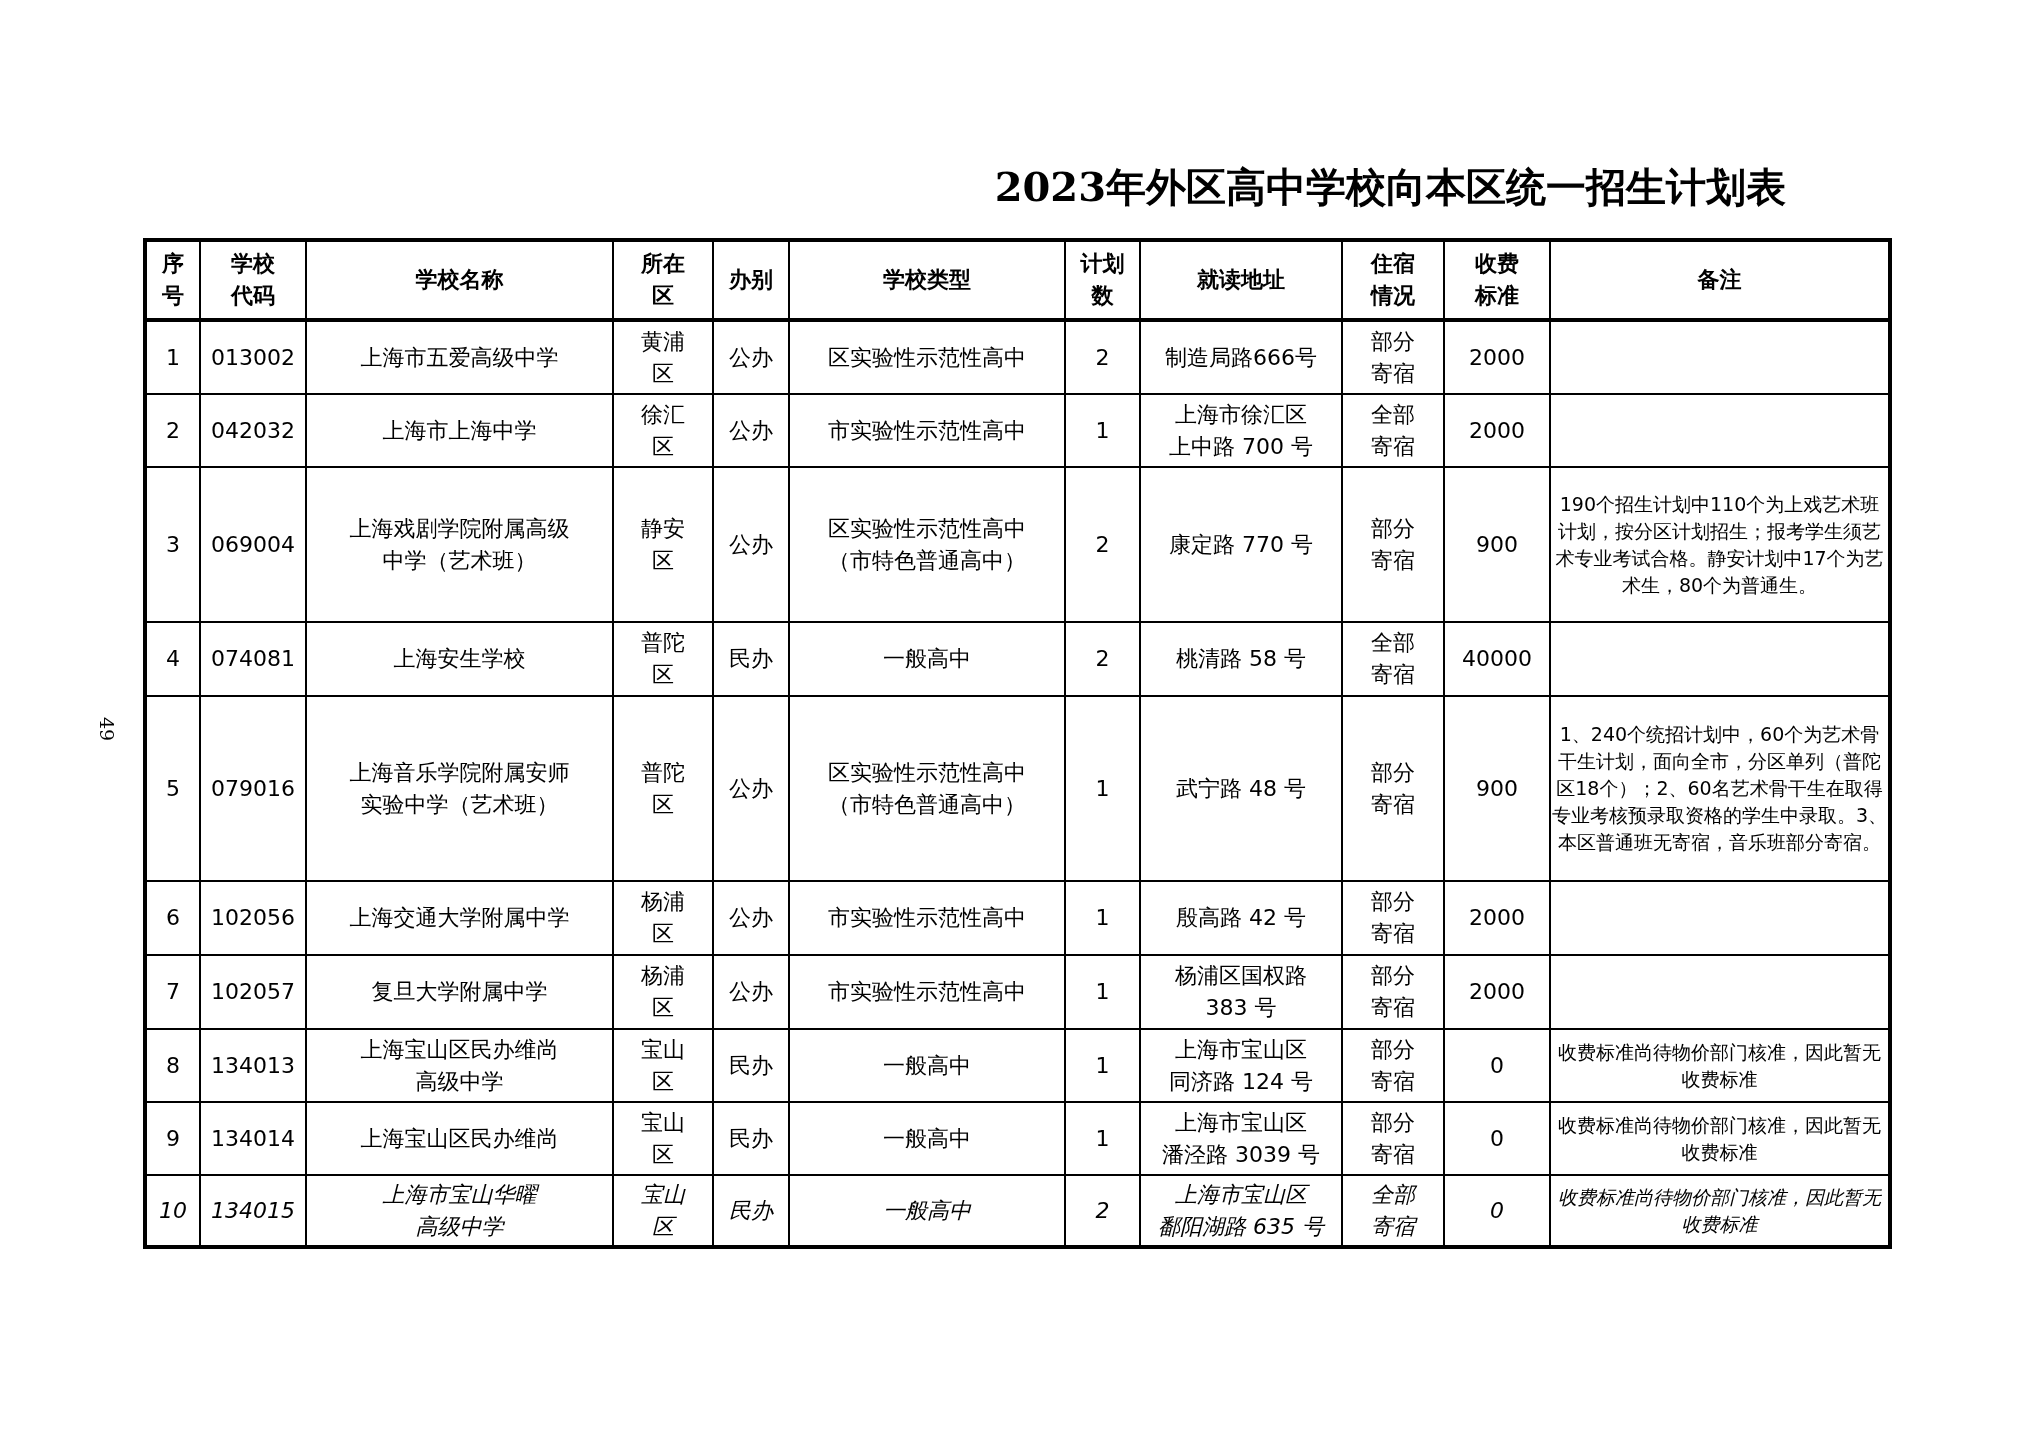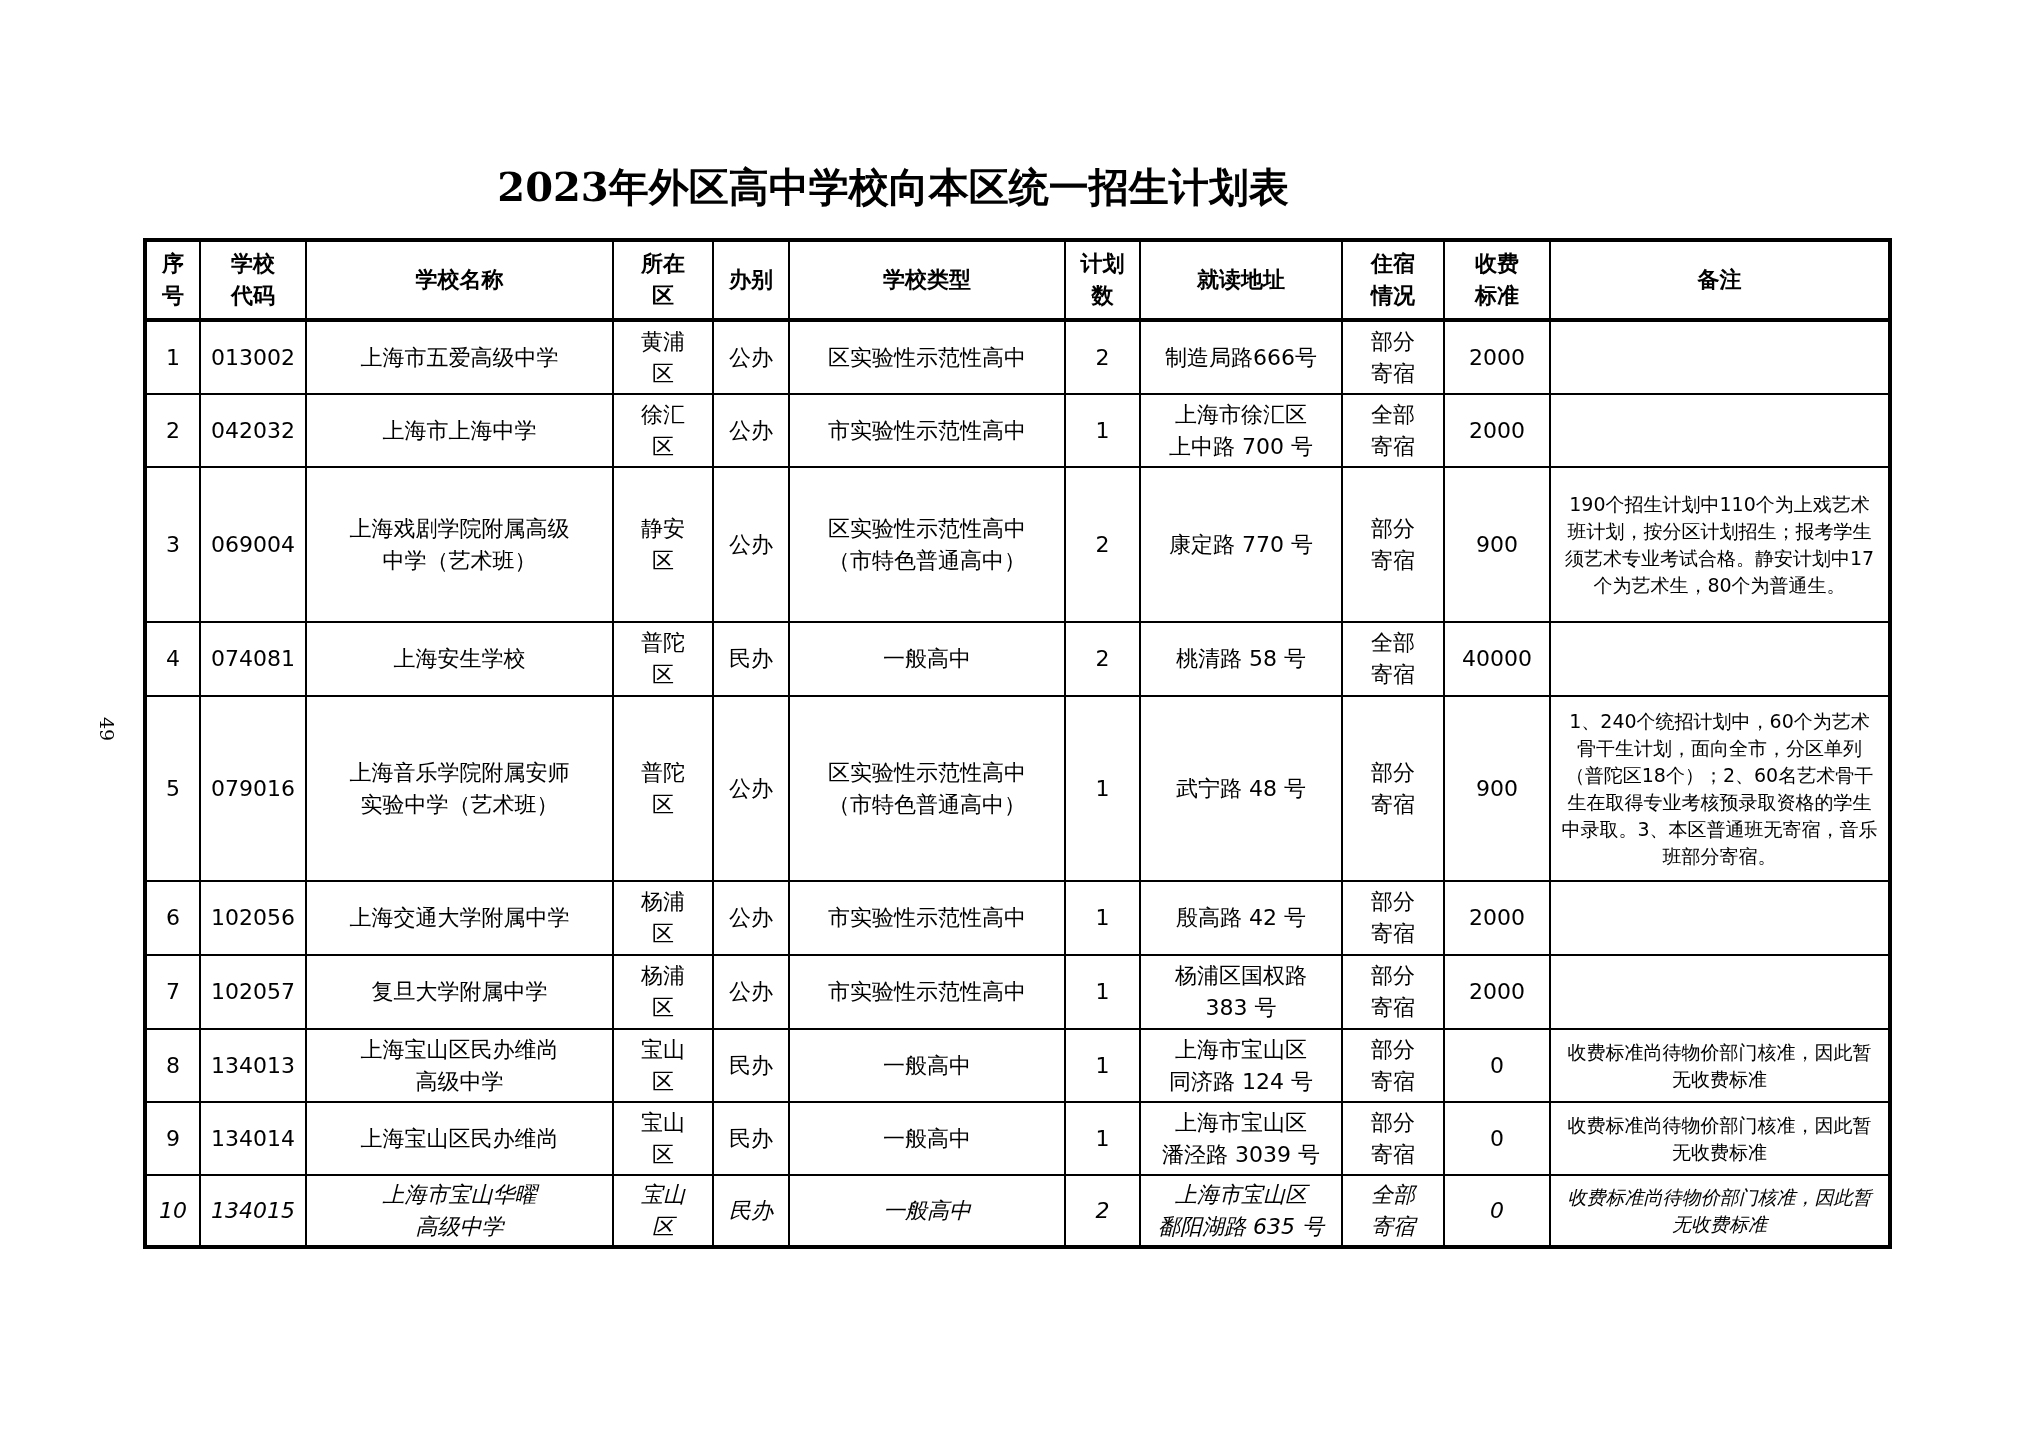--- a/index.html
+++ b/index.html
@@ -2,21 +2,21 @@
 <html><head>
 <meta charset="utf-8">
 <style>
   html, body { margin: 0; padding: 0; background: #ffffff; }
   body {
     width: 2025px; height: 1450px; position: relative; overflow: hidden;
     font-family: "DejaVu Serif", "Liberation Serif", serif; color: #000;
   }
   .title {
     position: absolute; left: 0; width: 1786px; top: 160px;
-    text-align: center; font-size: 40px; font-weight: bold; letter-spacing: 0px;
+    text-align: right; font-size: 40px; font-weight: bold; letter-spacing: 0px;
     font-family: "DejaVu Serif", "Liberation Serif", serif;
   }
   .page-num {
     position: absolute; left: 95px; top: 718px;
     font-size: 19px; transform: rotate(90deg); transform-origin: center;
   }
   table.plan {
     position: absolute; left: 143px; top: 238px;
     border-collapse: collapse; table-layout: fixed;
     width: 1745px;
@@ -24,21 +24,21 @@
   }
   table.plan td, table.plan th {
     border: 2px solid #000; padding: 0 4px; text-align: center; vertical-align: middle;
     font-size: 22px; line-height: 32px; font-weight: normal;
     font-family: "DejaVu Sans", "Liberation Sans", sans-serif;
   }
   table.plan th { font-weight: bold; font-size: 22px; line-height: 32px; }
   table.plan thead tr { height: 80px; }
   table.plan thead th { border-bottom: 4px solid #000; }
   .num { font-family: "Liberation Serif", "DejaVu Serif", serif; font-size: 24px; }
-  .note { font-size: 19px !important; line-height: 27px !important; padding: 0 10px !important; }
+  .note { font-size: 19px !important; line-height: 27px !important; padding: 0 0 !important; }
 </style>
 </head>
 <body>
 
 <div class="title">2023年外区高中学校向本区统一招生计划表</div>
 <div class="page-num">49</div>
 
 <table class="plan">
   <colgroup>
     <col style="width:55px">

